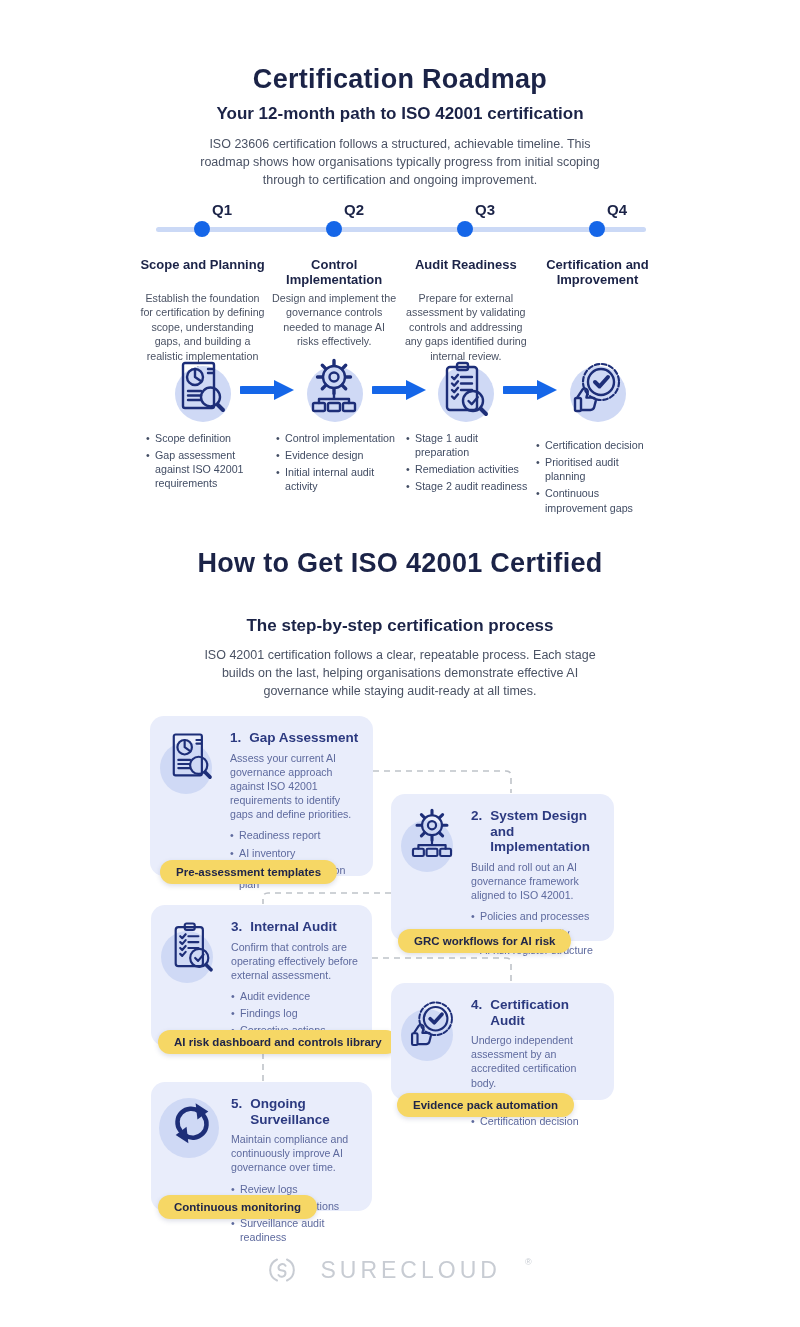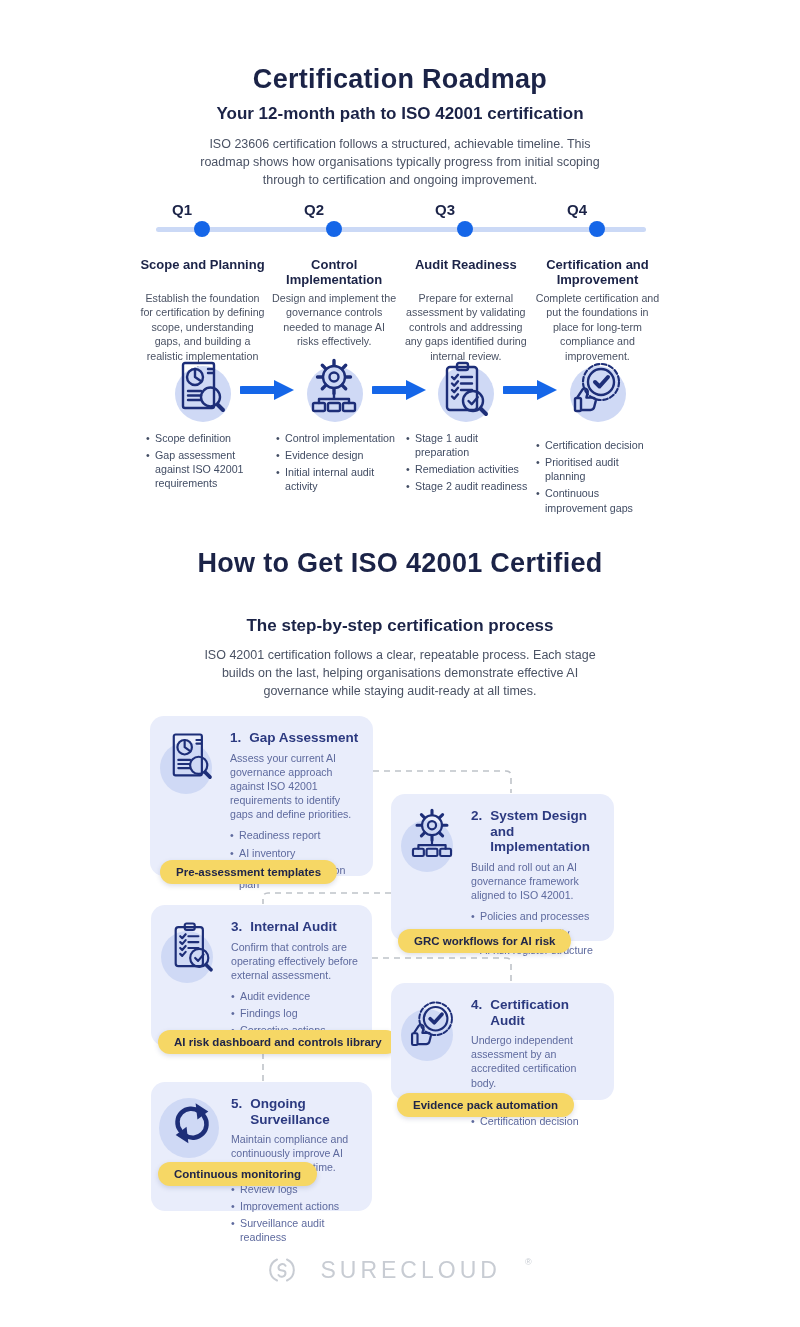--- a/index.html
+++ b/index.html
@@ -10,21 +10,21 @@
   .sec-title{position:absolute;left:0;width:800px;text-align:center;color:#1b2347;
              font-weight:800;font-size:27px;letter-spacing:.3px;}
   .sec-sub{position:absolute;left:0;width:800px;text-align:center;color:#1b2347;
            font-weight:800;font-size:17px;}
   .sec-desc{position:absolute;text-align:center;color:#4a5264;font-size:12.5px;line-height:1.42;}
 
   
   .tl-line{position:absolute;left:156px;top:227px;width:490px;height:5px;border-radius:3px;
            background:#cbd9f6;}
   .tl-dot{position:absolute;top:221px;width:16px;height:16px;border-radius:50%;background:#1566e8;}
-  .tl-q{position:absolute;top:201px;width:60px;text-align:left;color:#1b2347;
+  .tl-q{position:absolute;top:201px;width:60px;text-align:right;color:#1b2347;
         font-weight:800;font-size:15px;}
 
   .qrow{position:absolute;left:140px;width:520px;display:flex;justify-content:space-between;}
   .qcol{width:125px;text-align:center;}
   .qcol-title{color:#1b2347;font-weight:800;font-size:13px;line-height:1.15;min-height:30px;}
   .qcol-desc{color:#4a5264;font-size:10.7px;line-height:1.35;margin-top:3px;}
   .qbul{width:125px;margin:0;padding:0 0 0 6px;list-style:none;text-align:left;}
   .qbul li,.cbul li{position:relative;padding-left:9px;color:#414c63;font-size:10.7px;
         line-height:1.32;margin-bottom:3px;}
   .qbul li::before,.cbul li::before{content:"•";position:absolute;left:0;top:0;}
@@ -141,21 +141,20 @@
     <div class="qcol">
       <div class="qcol-title">Control Implementation</div>
       <div class="qcol-desc">Design and implement the governance controls needed to manage AI risks effectively.</div>
     </div>
     <div class="qcol">
       <div class="qcol-title">Audit Readiness</div>
       <div class="qcol-desc">Prepare for external assessment by validating controls and addressing any gaps identified during internal review.</div>
     </div>
     <div class="qcol">
       <div class="qcol-title">Certification and Improvement</div>
-      <div class="qcol-desc">Complete certification and put the foundations in place for long-term compliance and improvement.</div>
     </div>
   </div>
 
   <div class="t-icon" style="left:170px">
     <span class="icon-bg"></span>
     <svg viewBox="0 0 64 64">
         <use href="#ic-report"></use>
       </svg>
   </div>
   <svg class="t-arrow" style="left:240px" viewBox="0 0 56 22">
@@ -319,21 +318,21 @@
         <span>Ongoing Surveillance</span>
       </div>
       <div class="card-desc">Maintain compliance and continuously improve AI governance over time.</div>
       <ul class="cbul">
         <li>Review logs</li>
         <li>Improvement actions</li>
         <li>Surveillance audit readiness</li>
       </ul>
     </div>
   </div>
-  <div class="badge" style="left:158px;top:1162px">Continuous monitoring</div>
+  <div class="badge" style="left:158px;top:1195px">Continuous monitoring</div>
 
   <div class="footer">
     <svg width="28" height="28" viewBox="0 0 28 28">
       <g fill="none" stroke="#c8ccd3" stroke-width="2" stroke-linecap="round">
         <path d="M9 3.5 A 11.5 11.5 0 0 0 9 24.5"></path>
         <path d="M19 3.5 A 11.5 11.5 0 0 1 19 24.5"></path>
         <path d="M17.5 9.8 a3.8 3.8 0 0 0 -7 2 c0 1.9 1.7 2.6 3.5 2.6 s3.5 .7 3.5 2.6 a3.8 3.8 0 0 1 -7 2"></path>
       </g>
     </svg>
     <span class="brand">SURECLOUD</span>

